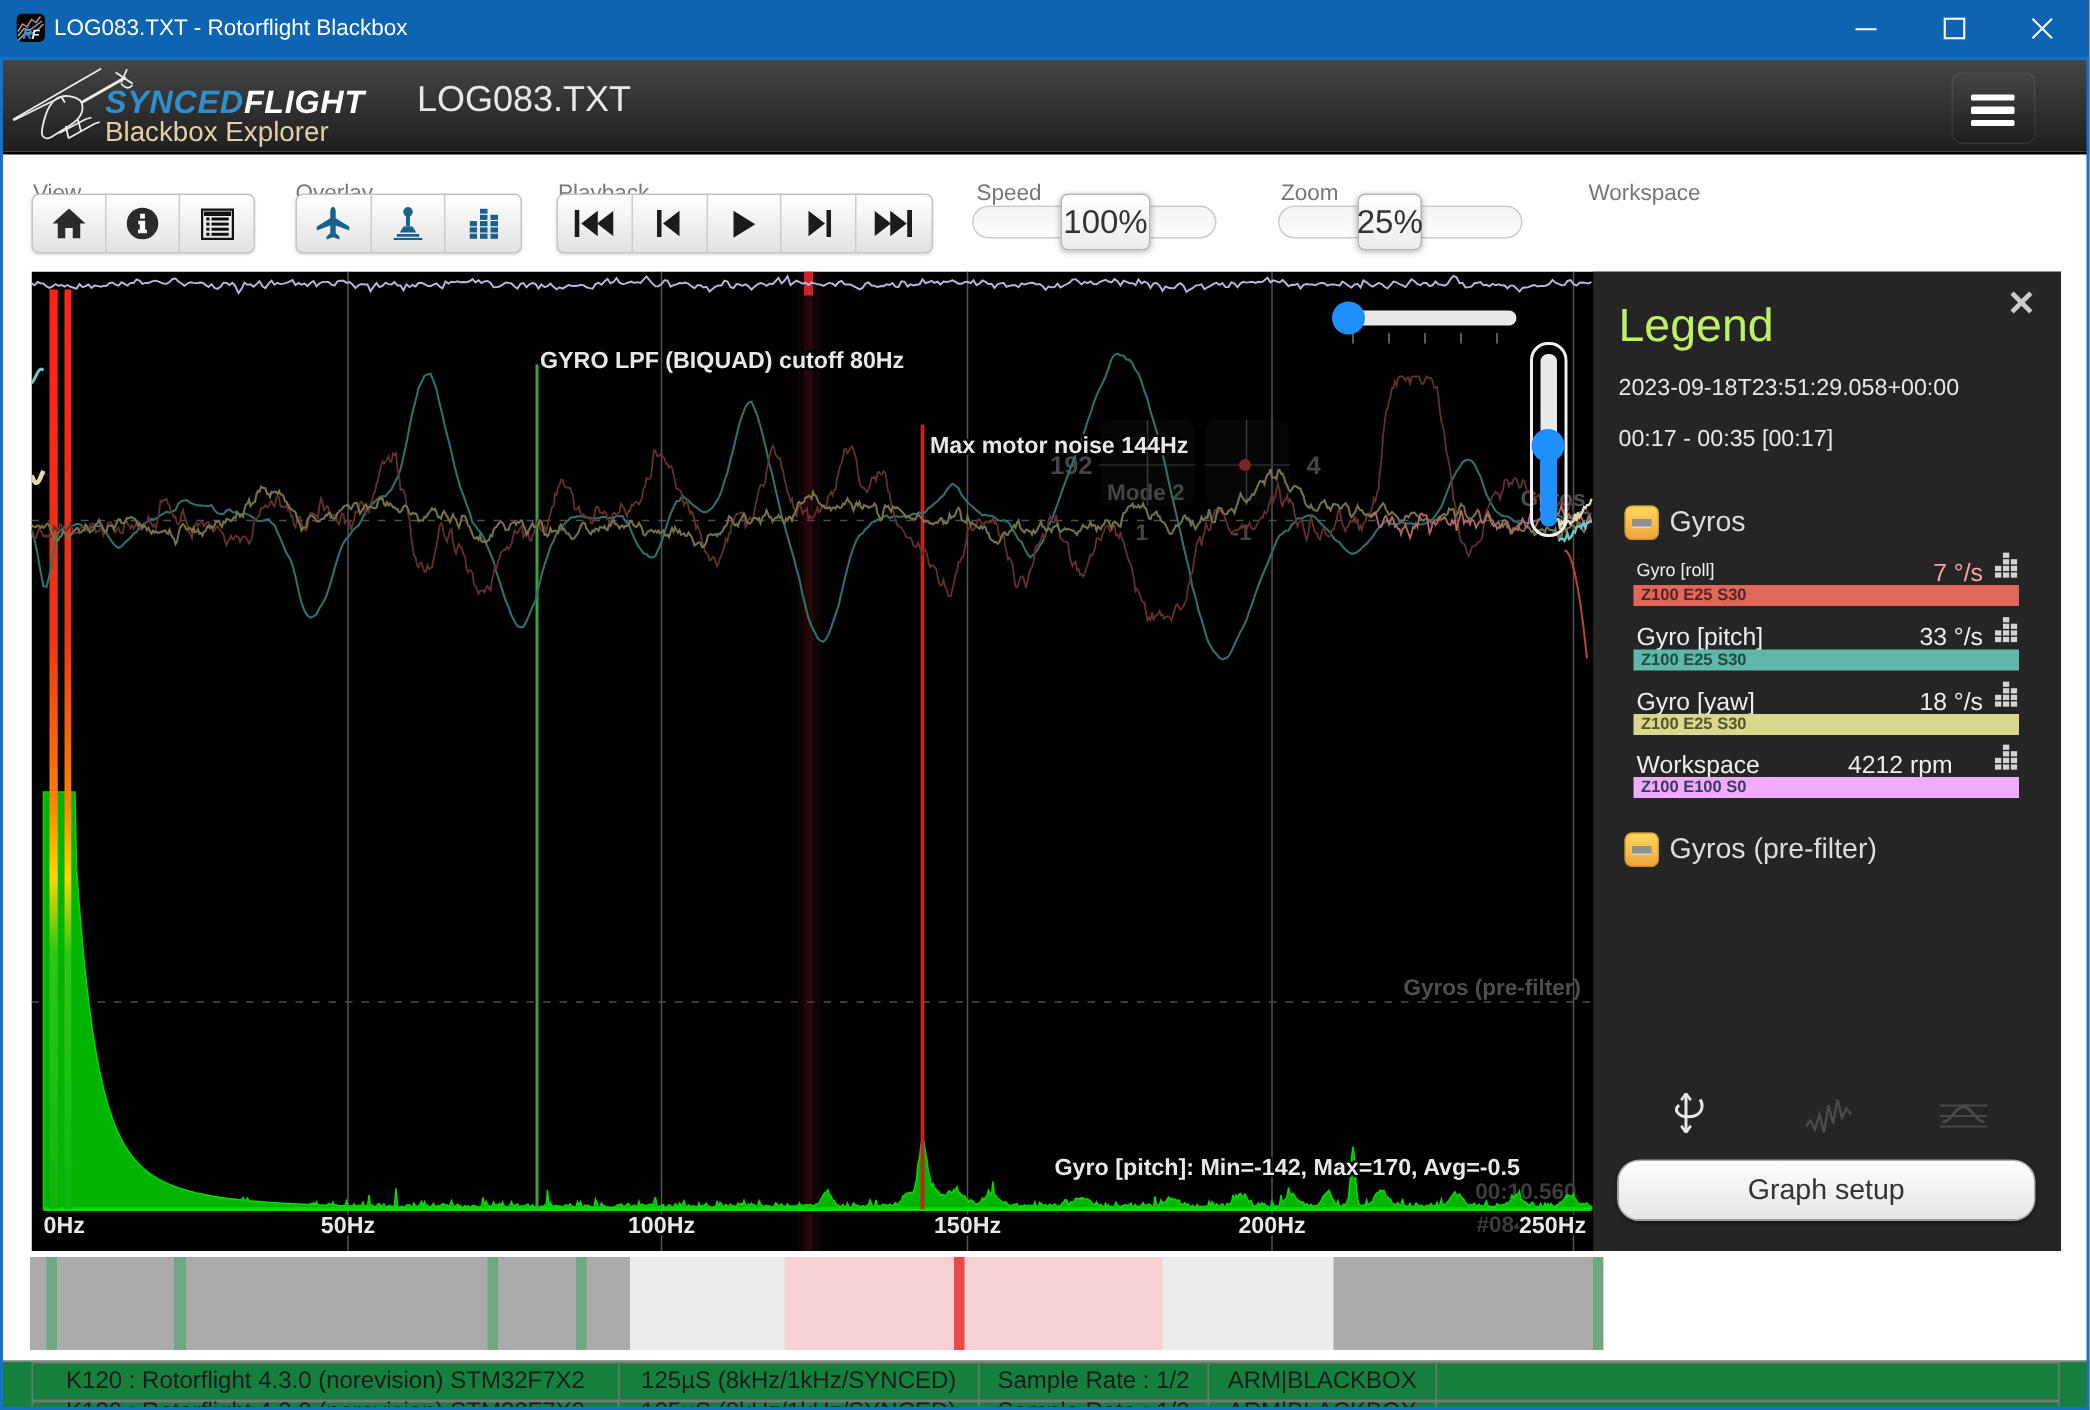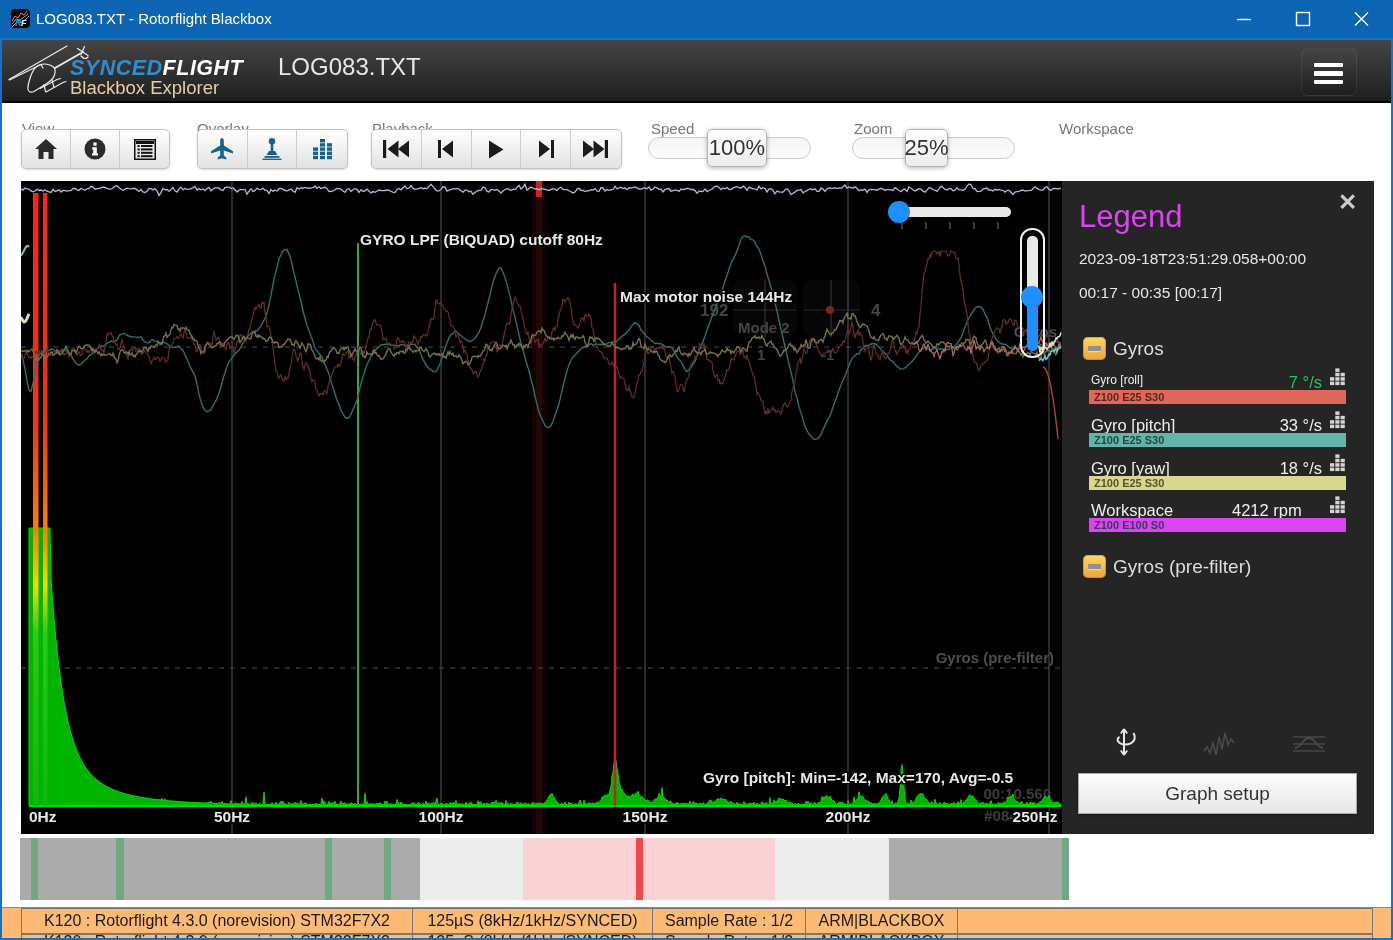--- a/index.html
+++ b/index.html
@@ -8,21 +8,21 @@
 #header{left:0;top:38px;width:1393px;height:65px;background:linear-gradient(#454545,#1e1e1e);border-top:2px solid #1273c8;border-bottom:2px solid #000;box-sizing:border-box}
 .tlabel{top:120px;font-size:15px;font-weight:normal;color:#777}
 .btngroup{top:129px;height:40px;background:linear-gradient(#ffffff,#e2e2e2);border:1px solid #c3c3c3;border-radius:5px;box-sizing:border-box;display:flex;box-shadow:0 1px 2px rgba(0,0,0,0.15)}
 .btngroup .bt{width:49.4px;height:100%;border-right:1px solid #ccc;display:flex;align-items:center;justify-content:center;box-sizing:border-box}
 .btngroup .bt:last-child{border-right:none}
 .slider{top:137px;width:163px;height:22px;background:linear-gradient(#f4f4f4,#fdfdfd);border:1px solid #ccc;border-radius:11px;box-sizing:border-box}
 .sbubble{top:129px;height:38px;background:linear-gradient(#ffffff,#ececec);border:1px solid #b5b5b5;border-radius:5px;box-shadow:0 1px 4px rgba(0,0,0,0.3);box-sizing:border-box;font-size:22px;color:#333;display:flex;align-items:center;justify-content:center}
 #legend{left:1062px;top:181px;width:312px;height:653px;background:#252525;color:#ddd}
 #seekbar{left:20px;top:838px;width:1049px;height:62px;background:#ececec;overflow:hidden}
 .seg{position:absolute;top:0;height:62px}
-#statusbar{left:0;top:907px;width:1393px;height:33px;background:#fdba74;border-top:1px solid #8a8a84;box-sizing:border-box;overflow:hidden}
+#statusbar{left:0;top:907px;width:1393px;height:33px;background:#15803d;border-top:1px solid #8a8a84;box-sizing:border-box;overflow:hidden}
 .scell{position:absolute;top:0;height:26px;border:1px solid #777;border-left:none;font-size:16px;color:#1b1b1b;display:flex;align-items:center;justify-content:center;box-sizing:border-box}
 .scell2{position:absolute;top:26px;height:26px;border:1px solid #777;border-left:none;font-size:16px;color:#1b1b1b;display:flex;align-items:flex-start;justify-content:center;box-sizing:border-box;line-height:13px;padding-top:0px}
 </style></head><body>
 <div id="win">
 
 <div id="titlebar" class="abs">
 <svg class="abs" style="left:11px;top:9px" width="19" height="19" viewBox="0 0 19 19">
         <rect x="0" y="0" width="19" height="19" rx="4" fill="#050505"></rect>
         <polyline points="1,12 4,7 7,9 10,4 13,6 16,2" fill="none" stroke="#c88" stroke-width="1"></polyline>
         <polyline points="1,15 5,10 9,11 13,8 17,5" fill="none" stroke="#8aa" stroke-width="1"></polyline>
@@ -242,29 +242,29 @@
 <line x1="977" y1="41" x2="977" y2="48" stroke="#777"></line>
 <circle cx="878" cy="31" r="11" fill="#1e8fff"></circle>
 <rect x="1000" y="48" width="23" height="128" rx="11" fill="none" stroke="#f0f0f0" stroke-width="2"></rect>
 <rect x="1006" y="55" width="11" height="110" rx="5" fill="#e9e9e9"></rect>
 <rect x="1006" y="116" width="11" height="54" rx="5" fill="#1e8fff"></rect>
 <circle cx="1011" cy="116" r="11" fill="#1e8fff"></circle>
 </svg>
 
 <div id="legend" class="abs">
 <div class="abs" style="left:276px;top:8px;font-size:23px;font-weight:bold;color:#ccc">✕</div>
-<div class="abs" style="left:17px;top:18px;font-size:31px;color:#d946ef">Legend</div>
+<div class="abs" style="left:17px;top:18px;font-size:31px;color:#bef264">Legend</div>
 <div class="abs" style="left:17px;top:69px;font-size:15.5px;color:#e8e8e8">2023-09-18T23:51:29.058+00:00</div>
 <div class="abs" style="left:17px;top:103px;font-size:15.5px;color:#e8e8e8">00:17 - 00:35 [00:17]</div>
 <div class="abs" style="left:21px;top:156px;width:23px;height:23px;border-radius:5px;background:linear-gradient(#ffd95e,#eda43c);box-shadow:inset 0 0 0 1px rgba(190,120,0,0.5)">
         <div class="abs" style="left:5px;top:9px;width:13px;height:5px;background:#909090;border-bottom:1px solid #d8d8d8"></div>
       </div>
 <div class="abs" style="left:51px;top:157px;font-size:19px;color:#ddd">Gyros</div>
 <div class="abs" style="left:29px;top:192px;font-size:12px;color:#eee">Gyro [roll]</div>
-<div class="abs" style="left:170px;top:192px;width:90px;text-align:right;font-size:16.5px;color:#22c55e">7 °/s</div>
+<div class="abs" style="left:170px;top:192px;width:90px;text-align:right;font-size:16.5px;color:#fca5a5">7 °/s</div>
 <div class="abs" style="left:268px;top:187px"><svg width="15" height="18" viewBox="0 0 15 18">
           <rect x="0" y="13.6" width="4.2" height="3.5" fill="#d4d4d4"></rect>
           <rect x="0" y="9.2" width="4.2" height="3.5" fill="#d4d4d4"></rect>
           <rect x="5.3" y="13.6" width="4.2" height="3.5" fill="#d4d4d4"></rect>
           <rect x="5.3" y="9.2" width="4.2" height="3.5" fill="#d4d4d4"></rect>
           <rect x="5.3" y="4.8" width="4.2" height="3.5" fill="#d4d4d4"></rect>
           <rect x="5.3" y="0.4" width="4.2" height="3.5" fill="#d4d4d4"></rect>
           <rect x="10.6" y="13.6" width="4.2" height="3.5" fill="#d4d4d4"></rect>
           <rect x="10.6" y="9.2" width="4.2" height="3.5" fill="#d4d4d4"></rect>
           <rect x="10.6" y="4.8" width="4.2" height="3.5" fill="#d4d4d4"></rect>
@@ -304,21 +304,21 @@
           <rect x="0" y="13.6" width="4.2" height="3.5" fill="#d4d4d4"></rect>
           <rect x="0" y="9.2" width="4.2" height="3.5" fill="#d4d4d4"></rect>
           <rect x="5.3" y="13.6" width="4.2" height="3.5" fill="#d4d4d4"></rect>
           <rect x="5.3" y="9.2" width="4.2" height="3.5" fill="#d4d4d4"></rect>
           <rect x="5.3" y="4.8" width="4.2" height="3.5" fill="#d4d4d4"></rect>
           <rect x="5.3" y="0.4" width="4.2" height="3.5" fill="#d4d4d4"></rect>
           <rect x="10.6" y="13.6" width="4.2" height="3.5" fill="#d4d4d4"></rect>
           <rect x="10.6" y="9.2" width="4.2" height="3.5" fill="#d4d4d4"></rect>
           <rect x="10.6" y="4.8" width="4.2" height="3.5" fill="#d4d4d4"></rect>
         </svg></div>
-<div class="abs" style="left:27px;top:337px;width:257px;height:14px;background:#d946ef;font-size:11px;font-weight:bold;color:#3c3860;line-height:14px;padding-left:5px;box-sizing:border-box">Z100 E100 S0</div>
+<div class="abs" style="left:27px;top:337px;width:257px;height:14px;background:#f0abfc;font-size:11px;font-weight:bold;color:#3c3860;line-height:14px;padding-left:5px;box-sizing:border-box">Z100 E100 S0</div>
 <div class="abs" style="left:21px;top:374px;width:23px;height:23px;border-radius:5px;background:linear-gradient(#ffd95e,#eda43c);box-shadow:inset 0 0 0 1px rgba(190,120,0,0.5)">
         <div class="abs" style="left:5px;top:9px;width:13px;height:5px;background:#909090;border-bottom:1px solid #d8d8d8"></div>
       </div>
 <div class="abs" style="left:51px;top:375px;font-size:19px;color:#ddd">Gyros (pre-filter)</div>
 <div class="abs" style="left:46px;top:543px"><svg width="36" height="36" viewBox="0 0 36 36">
           <g stroke="#e8e8e8" stroke-width="2" fill="none">
             <line x1="16" y1="5" x2="16" y2="31"></line>
             <path d="M16 5 L12.8 9.5 M16 5 L19.2 9.5 M16 31 L12.8 26.5 M16 31 L19.2 26.5" stroke-width="1.8"></path>
             <path d="M25.5 9 C29 15.5 24.5 20.5 17.5 20.5 C10 20.5 7.5 15 11.5 12.8"></path>
           </g>
@@ -327,21 +327,21 @@
           <polyline points="1,22 4,18 7,24 10,14 13,26 16,8 19,20 22,4 25,16 28,10 31,14" fill="none" stroke="#4a4a4a" stroke-width="1.6"></polyline>
         </svg></div>
 <div class="abs" style="left:231px;top:550px"><svg width="32" height="26" viewBox="0 0 32 26">
           <g stroke="#4a4a4a" stroke-width="1.4" fill="none">
             <line x1="0" y1="6" x2="32" y2="6"></line>
             <line x1="0" y1="13" x2="32" y2="13"></line>
             <line x1="0" y1="20" x2="32" y2="20"></line>
             <path d="M2 17 C8 17 10 7 16 7 C22 7 24 17 30 17" stroke-width="1.8"></path>
           </g>
         </svg></div>
-<div class="abs" style="left:16px;top:592px;width:279px;height:41px;background:linear-gradient(#fdfdfd,#e6e6e6);border:1px solid #aaa;border-radius:0;box-sizing:border-box;box-shadow:0 1px 3px rgba(0,0,0,0.4);font-size:19px;color:#333;display:flex;align-items:center;justify-content:center">Graph setup</div>
+<div class="abs" style="left:16px;top:592px;width:279px;height:41px;background:linear-gradient(#fdfdfd,#e6e6e6);border:1px solid #aaa;border-radius:15px;box-sizing:border-box;box-shadow:0 1px 3px rgba(0,0,0,0.4);font-size:19px;color:#333;display:flex;align-items:center;justify-content:center">Graph setup</div>
 </div>
 
 <div id="seekbar" class="abs">
 <div class="seg" style="left:0;width:400px;background:#ababab"></div>
 <div class="seg" style="left:869px;width:180px;background:#ababab"></div>
 <div class="seg" style="left:503px;width:252px;background:#f7d1d4"></div>
 <div class="seg" style="left:11px;width:7px;background:#6fa882"></div>
 <div class="seg" style="left:96px;width:8px;background:#6fa882"></div>
 <div class="seg" style="left:305px;width:7px;background:#6fa882"></div>
 <div class="seg" style="left:364px;width:7px;background:#6fa882"></div>

